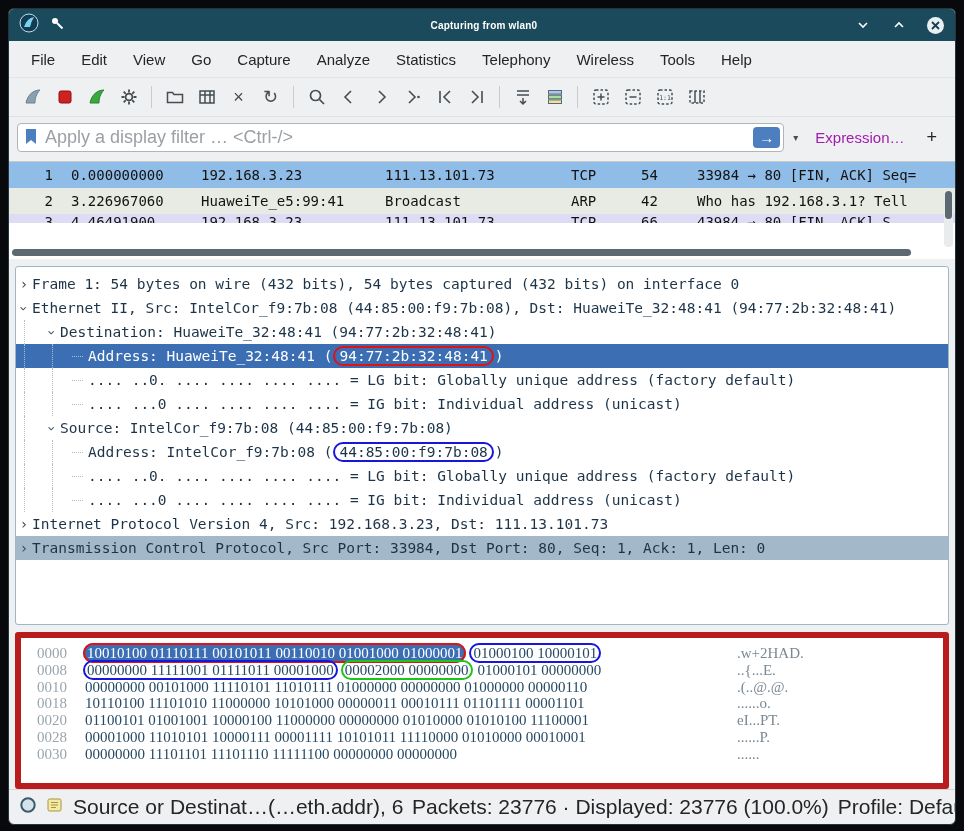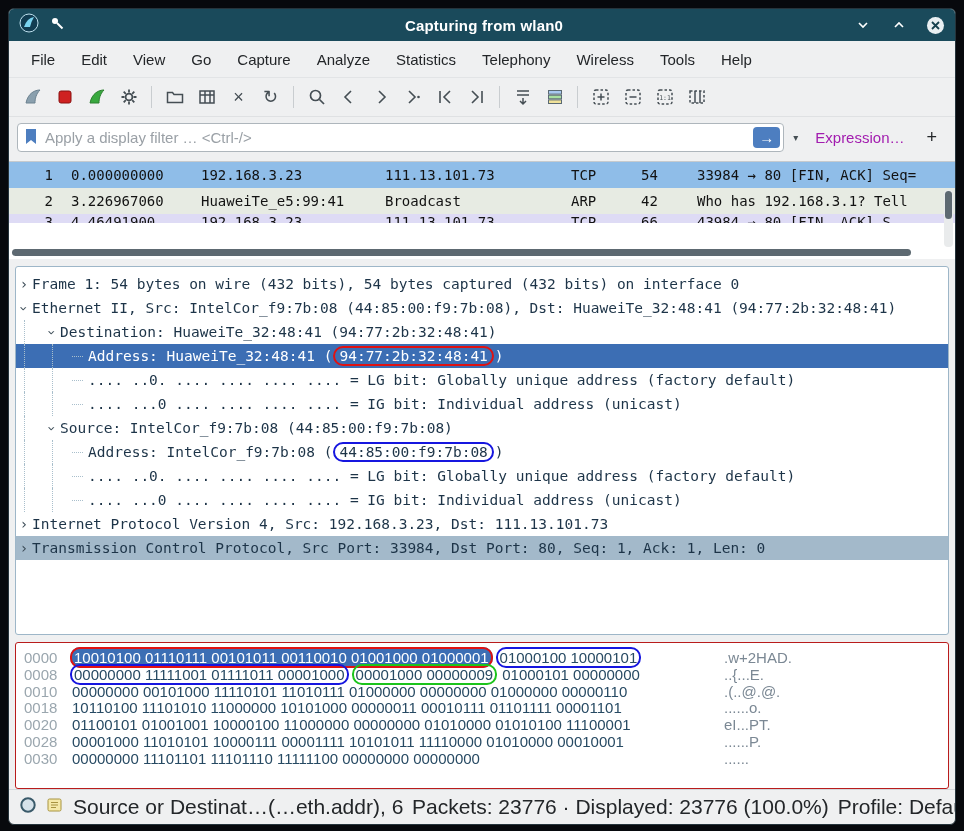--- a/index.html
+++ b/index.html
@@ -4,40 +4,40 @@
 <style>
   html,body{margin:0;padding:0;width:964px;height:831px;overflow:hidden;background:#07090d;
             font-family:"Liberation Sans",sans-serif;}
   .frame{width:964px;height:831px;box-sizing:border-box;padding:8px;background:#07090d;}
   .window{height:100%;display:flex;flex-direction:column;background:#eff0f1;border-radius:6px;
           overflow:hidden;border:1px solid #26343c;}
 
   
   .titlebar{flex:0 0 32px;background:#1a4a5b;display:flex;align-items:center;position:relative;color:#fff;}
   .tb-left{display:flex;gap:10px;margin-left:10px;align-items:center;z-index:2;}
-  .tb-title{position:absolute;left:4px;right:0;text-align:center;font-weight:bold;font-size:15px;letter-spacing:.2px;}
+  .tb-title{position:absolute;left:4px;right:0;text-align:center;font-weight:bold;font-size:10px;letter-spacing:.2px;}
   .tb-right{margin-left:auto;display:flex;gap:16px;margin-right:10px;align-items:center;z-index:2;}
   .tb-btn{width:20px;height:20px;display:flex;align-items:center;justify-content:center;}
 
   
   .menubar{flex:0 0 36px;display:flex;align-items:center;padding:0 12px;gap:6px;border-bottom:1px solid #e2e4e6;}
   .menu-item{padding:5px 10px;font-size:15px;color:#232629;border-radius:3px;}
 
   
   .toolbar{flex:0 0 38px;display:flex;align-items:center;padding:0 8px;gap:1px;border-bottom:1px solid #dfe1e3;}
   .tbtn{width:31px;height:30px;display:flex;align-items:center;justify-content:center;border-radius:3px;}
   .tbtn svg{display:block;}
   .tsep{width:1px;height:22px;background:#c9cdd0;margin:0 6px;}
   .tglyph{font-size:18px;color:#454e54;line-height:1;}
 
   
   .filterbar{flex:0 0 36px;display:flex;align-items:center;padding:2px 8px 6px 8px;gap:4px;}
   .filter-field{flex:1;height:27px;background:#fff;border:1px solid #aeb6bc;border-radius:4px;
                 display:flex;align-items:center;padding:0 3px 0 6px;gap:7px;}
-  .placeholder{flex:1;color:#9aa0a6;font-size:15px;white-space:nowrap;overflow:hidden;}
+  .placeholder{flex:1;color:#9aa0a6;font-size:18px;white-space:nowrap;overflow:hidden;}
   .apply-btn{width:27px;height:21px;background:#4d7ec0;color:#fff;border-radius:4px;display:flex;
              align-items:center;justify-content:center;font-size:15px;}
   .chev-btn{width:15px;height:26px;display:flex;align-items:center;justify-content:center;color:#454e54;font-size:10px;}
   .expr-btn{font-size:15px;color:#a21caf;padding:0 8px;white-space:nowrap;}
   .plus-btn{font-size:18px;color:#232629;padding:0 10px;}
 
   
   .packet-area{position:relative;flex:0 0 97px;background:#fff;border-top:1px solid #c6cacd;overflow:hidden;}
   .plgrid{display:grid;grid-template-columns:56px 130px 184px 186px 70px 56px 1fr;}
   .pl-header{height:27px;background:linear-gradient(#f8f9fa,#e8e9ea);border-bottom:1px solid #c6cacd;}
@@ -68,22 +68,22 @@
   .dt-tick{display:inline-block;width:11px;height:1px;border-top:1px dotted #a9bfcc;vertical-align:middle;margin:0 5px 0 0;}
   .dt-row.selected{background:#3c6eb4;color:#fff;}
   .dt-row.related{background:#d3e6f6;}
   .dt-row.tcp{background:#a3b9ca;}
   .mk{border:2px solid;border-radius:11px;padding:0 4px;margin:0 1px;}
   .mk-red{border-color:#e01212;}
   .mk-blue{border-color:#1616df;}
   .mk-green{border-color:#1cc41c;}
 
   
-  .hex-pane{flex:0 0 131px;margin:0 6px;background:#fff;border:1px solid #b91c1c;border-radius:3px;
-            font-family:Liberation Sans, sans-serif;font-size:15px;padding:7px 8px;overflow:hidden;}
+  .hex-pane{flex:0 0 131px;margin:0 6px;background:#fff;border:6px solid #b91c1c;border-radius:3px;
+            font-family:Liberation Serif, serif;font-size:15px;padding:7px 16px;overflow:hidden;}
   .hx-row{height:16.8px;line-height:16.8px;white-space:nowrap;position:relative;}
   .hx-off{display:inline-block;width:46px;color:#9aa6ae;}
   .seg{color:#274a63;padding:0 2px;margin-right:3px;}
   .seg.sel{background:#3c6eb4;color:#fff;border-radius:3px;}
   .seg.o-red{border:2px solid #e01212;border-radius:10px;}
   .seg.o-blue{border:2px solid #1616df;border-radius:10px;}
   .seg.o-green{border:2px solid #1cc41c;border-radius:10px;}
   .hx-ascii{position:absolute;left:700px;top:0;color:#7b8894;}
 
   
@@ -327,21 +327,21 @@
         <div class="dt-row"><span class="dt-ind"></span><span class="dt-ind"></span><span class="dt-tick"></span><span class="dt-text">.... ..0. .... .... .... .... = LG bit: Globally unique address (factory default)</span></div>
         <div class="dt-row"><span class="dt-ind"></span><span class="dt-ind"></span><span class="dt-tick"></span><span class="dt-text">.... ...0 .... .... .... .... = IG bit: Individual address (unicast)</span></div>
         <div class="dt-row"><span class="dt-exp">›</span><span class="dt-text">Internet Protocol Version 4, Src: 192.168.3.23, Dst: 111.13.101.73</span></div>
         <div class="dt-row tcp"><span class="dt-exp">›</span><span class="dt-text">Transmission Control Protocol, Src Port: 33984, Dst Port: 80, Seq: 1, Ack: 1, Len: 0</span></div>
       </div>
 
     <div class="splitter"></div>
 
     <div class="hex-pane" id="hexpane">
         <div class="hx-row"><span class="hx-off">0000</span><span class="seg sel o-red">10010100 01110111 00101011 00110010 01001000 01000001</span><span class="seg o-blue">01000100 10000101</span><span class="hx-ascii">.w+2HAD.</span></div>
-        <div class="hx-row"><span class="hx-off">0008</span><span class="seg o-blue">00000000 11111001 01111011 00001000</span><span class="seg o-green">00001000 00000009</span><span class="seg">01000101 00000000</span><span class="hx-ascii">..{...E.</span></div>
+        <div class="hx-row"><span class="hx-off">0008</span><span class="seg o-blue">00000000 11111001 01111011 00001000</span><span class="seg o-green">00002000 00000000</span><span class="seg">01000101 00000000</span><span class="hx-ascii">..{...E.</span></div>
         <div class="hx-row"><span class="hx-off">0010</span><span class="seg">00000000 00101000 11110101 11010111 01000000 00000000 01000000 00000110</span><span class="hx-ascii">.(..@.@.</span></div>
         <div class="hx-row"><span class="hx-off">0018</span><span class="seg">10110100 11101010 11000000 10101000 00000011 00010111 01101111 00001101</span><span class="hx-ascii">......o.</span></div>
         <div class="hx-row"><span class="hx-off">0020</span><span class="seg">01100101 01001001 10000100 11000000 00000000 01010000 01010100 11100001</span><span class="hx-ascii">eI...PT.</span></div>
         <div class="hx-row"><span class="hx-off">0028</span><span class="seg">00001000 11010101 10000111 00001111 10101011 11110000 01010000 00010001</span><span class="hx-ascii">......P.</span></div>
         <div class="hx-row"><span class="hx-off">0030</span><span class="seg">00000000 11101101 11101110 11111100 00000000 00000000</span><span class="hx-ascii">......</span></div>
       </div>
 
     <div class="statusbar">
       <span>
         <svg width="18" height="18" viewBox="0 0 18 18">

